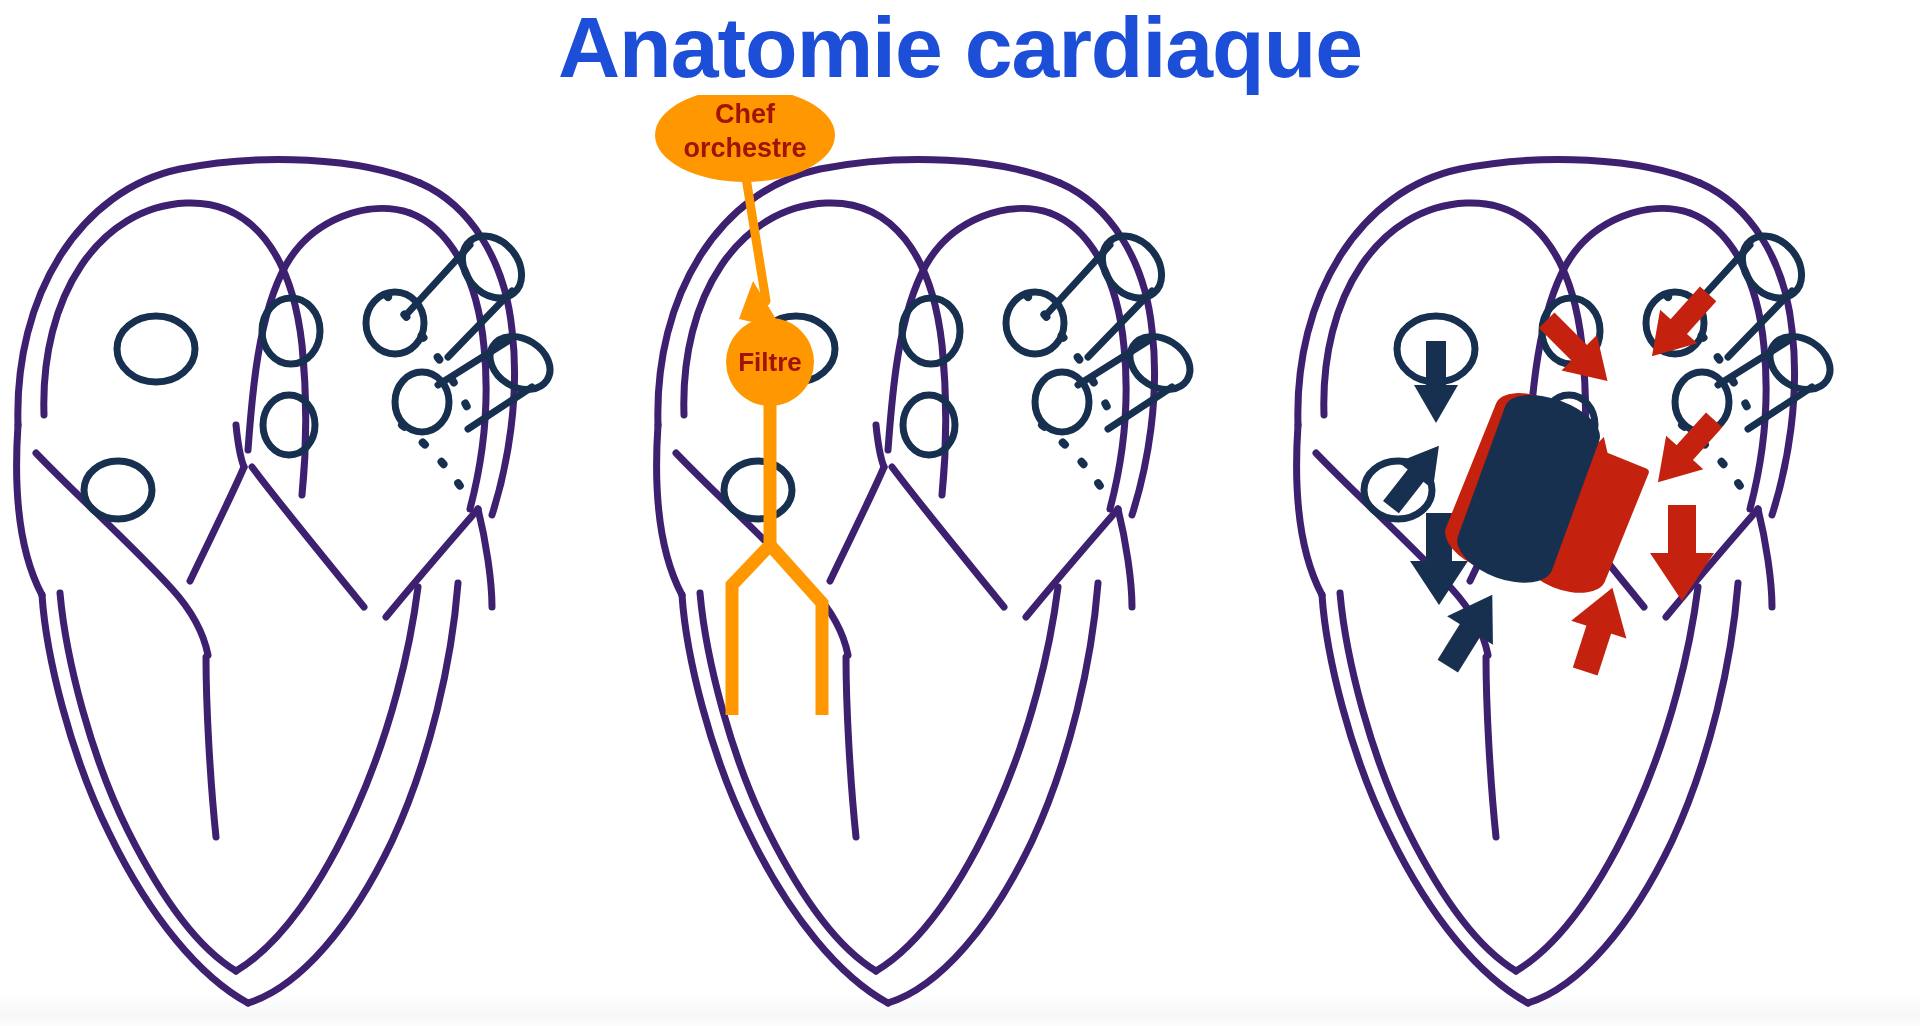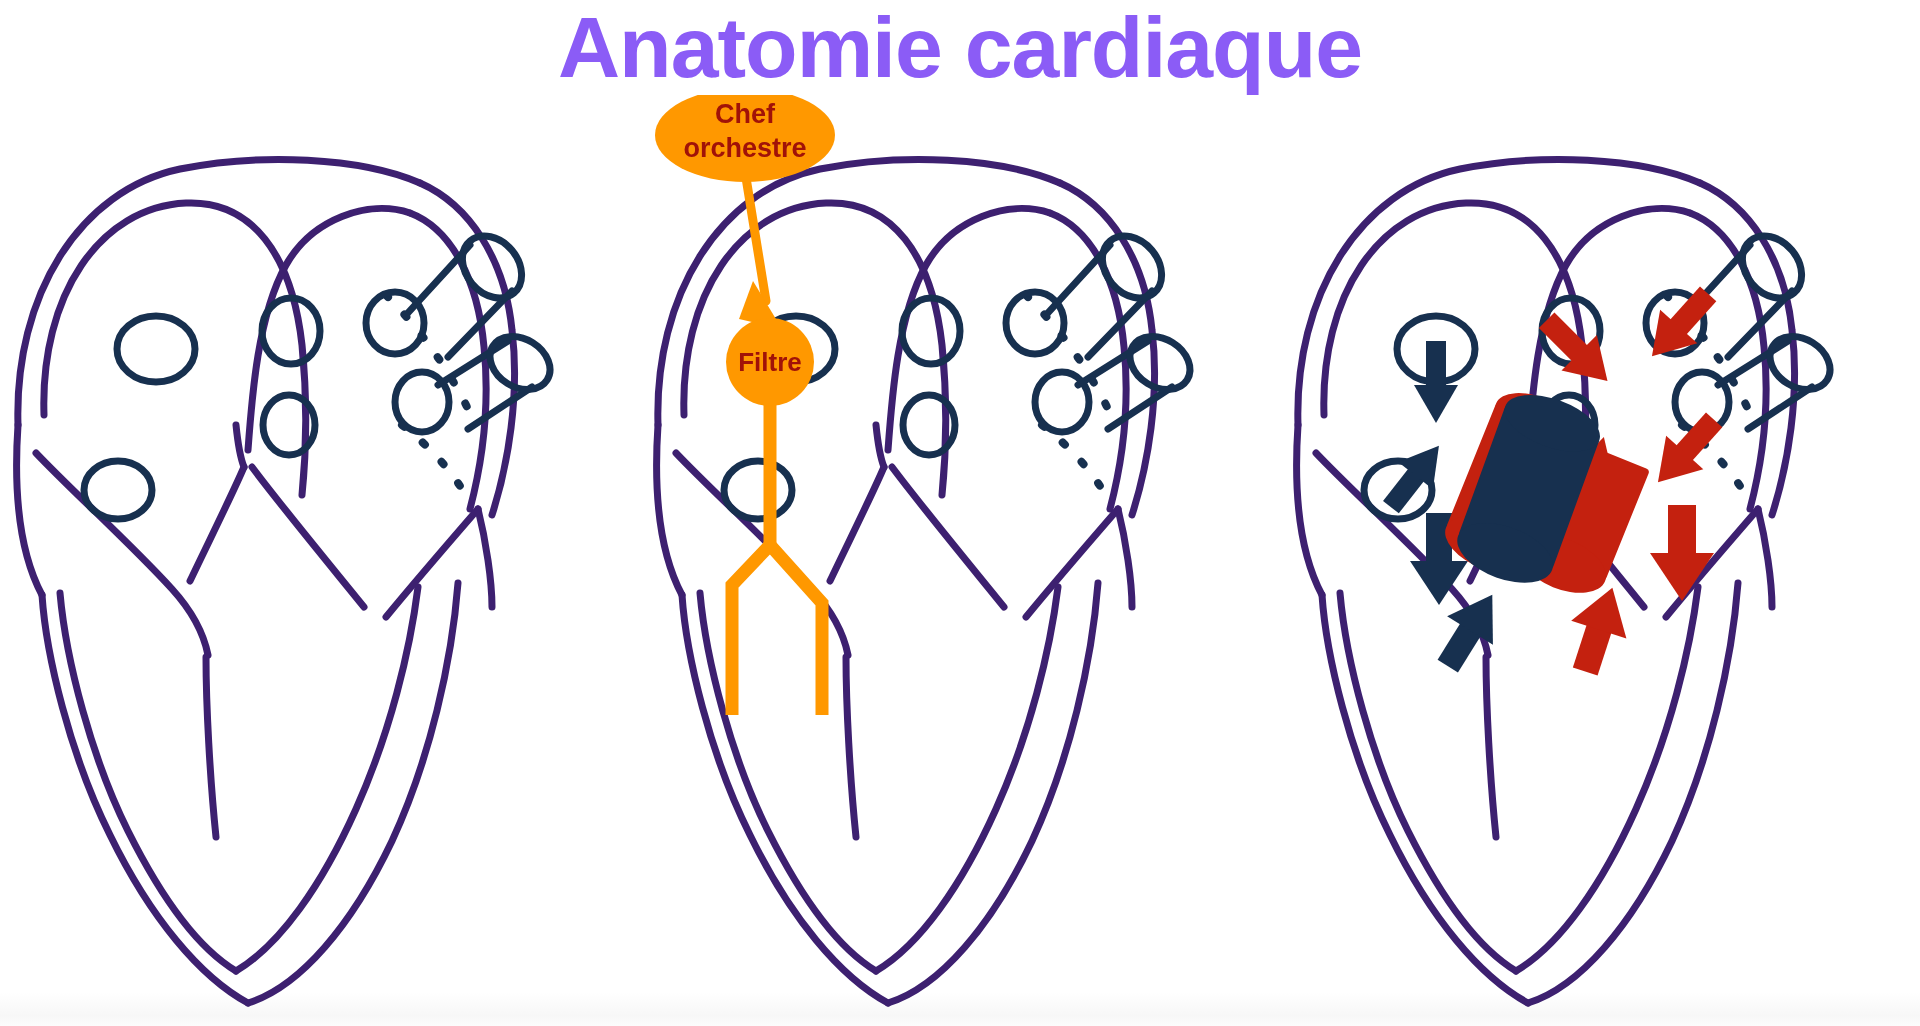--- a/index.html
+++ b/index.html
@@ -33,21 +33,21 @@
   .slide-title {
     position: absolute;
     top: 2px;
     left: 0;
     width: 1920px;
     text-align: center;
     font-size: 86px;
     font-weight: bold;
     letter-spacing: -1px;
     line-height: 1.05;
-    color: #8b5cf6;
+    color: #1d4ed8;
     font-family: "Liberation Sans", sans-serif;
     white-space: nowrap;
   }
   .panels {
     position: absolute;
     top: 95px;
     left: 0;
     width: 1920px;
     height: 930px;
   }

